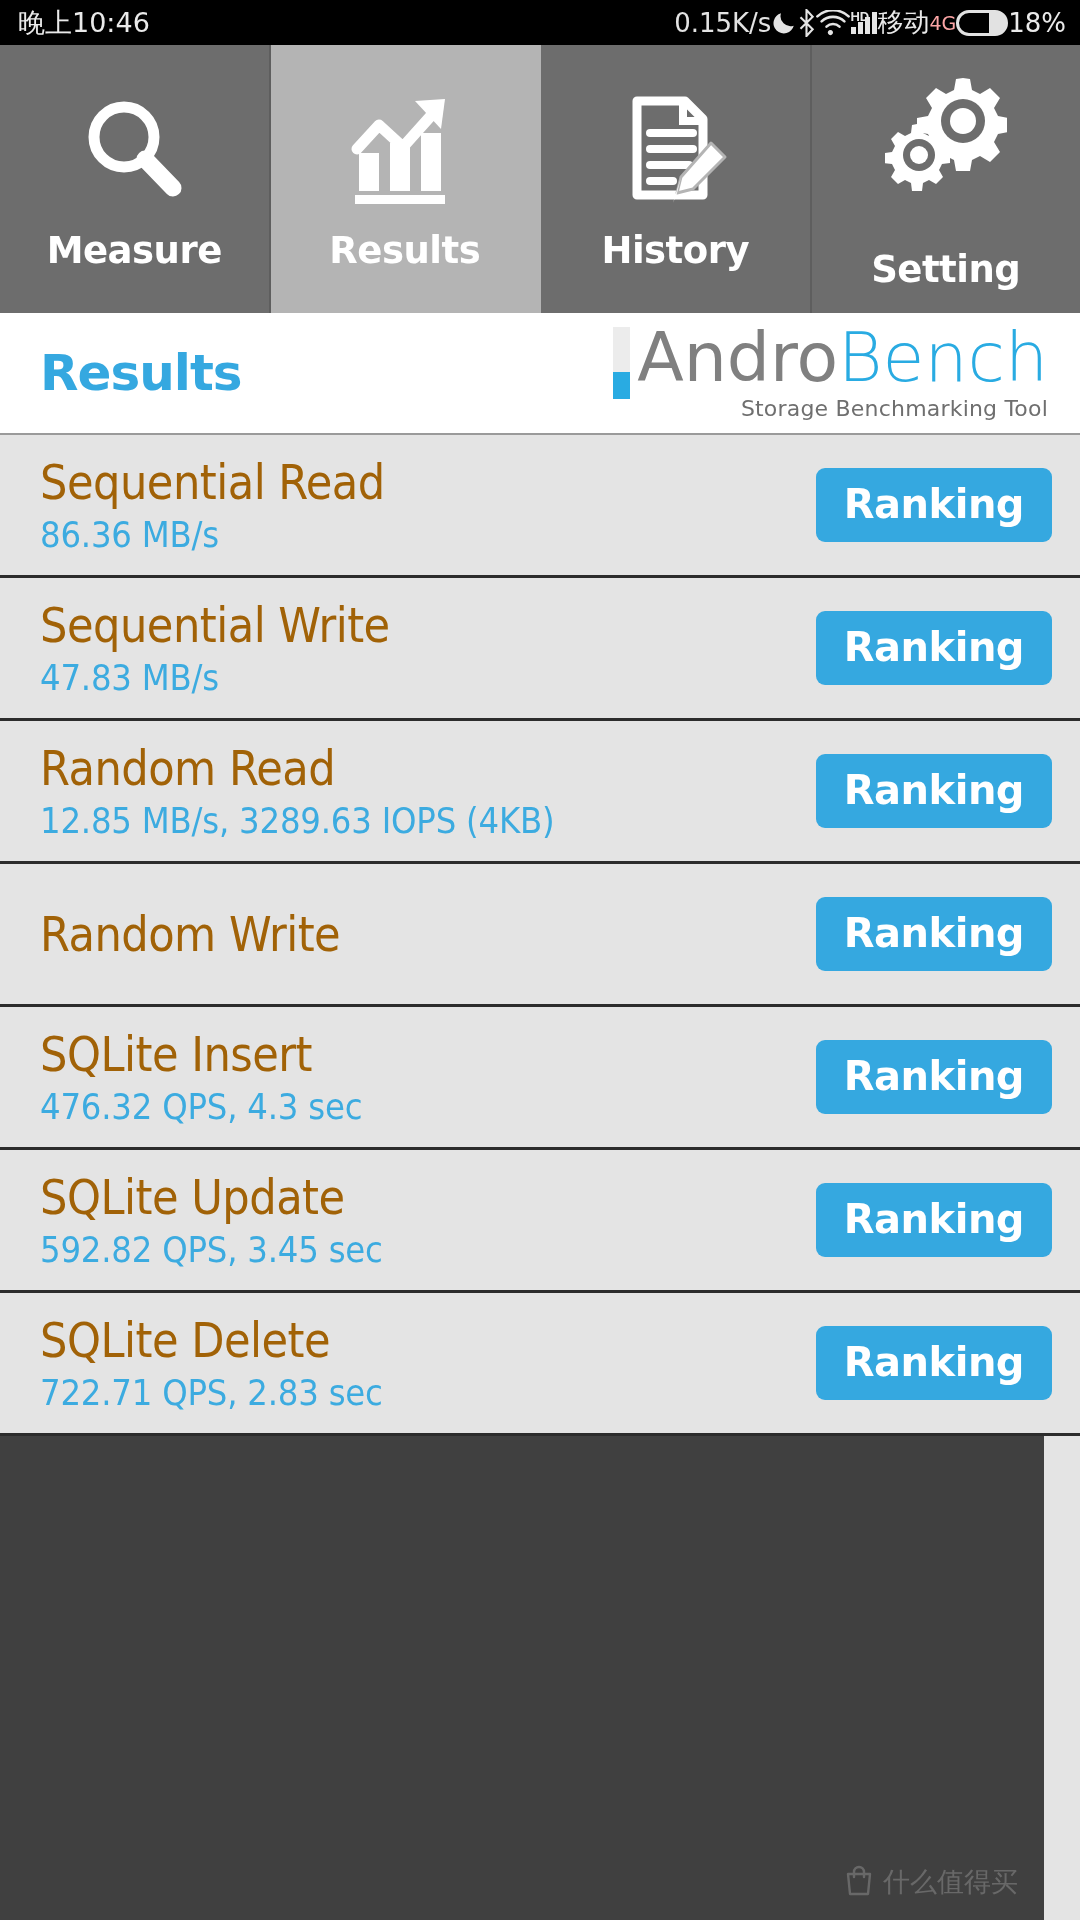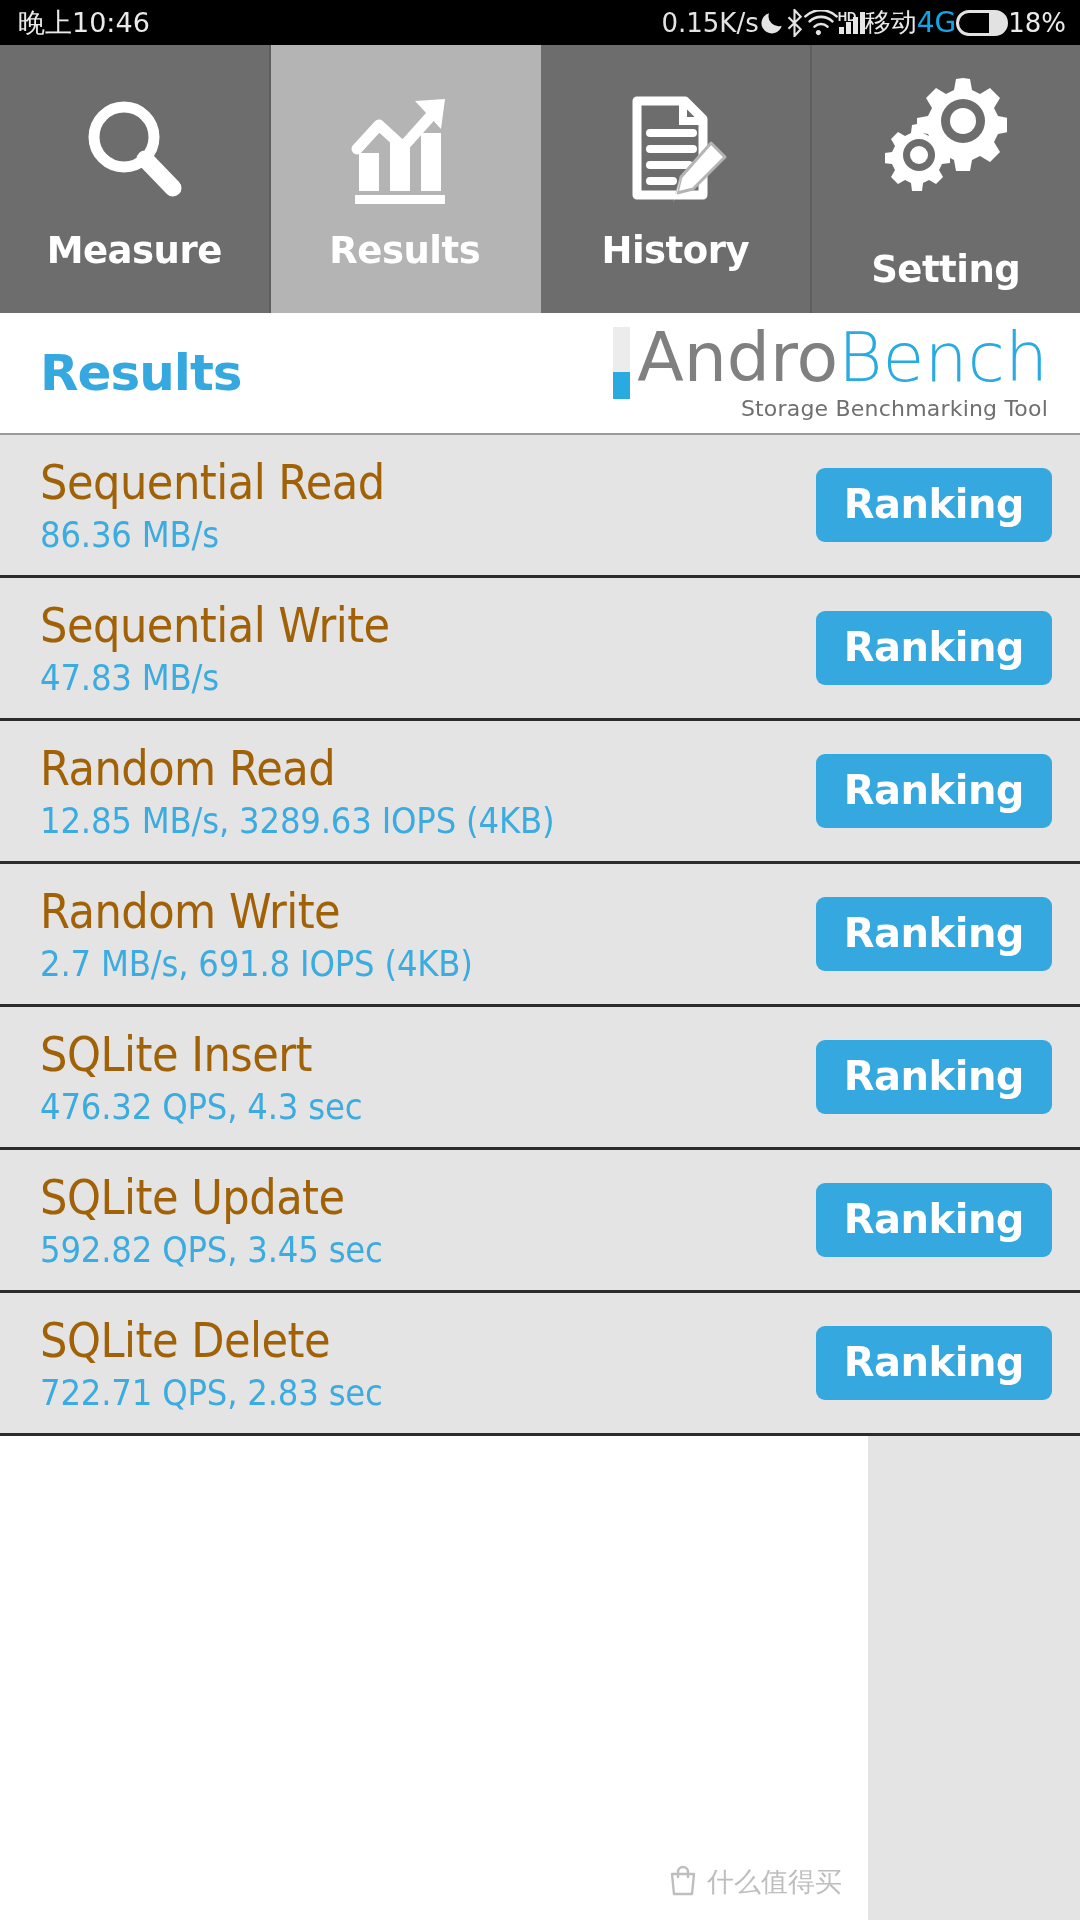--- a/index.html
+++ b/index.html
@@ -18,21 +18,21 @@
   .sb-time{
     font-size:27px; margin-left:18px; letter-spacing:0px;
     font-family:"DejaVu Sans", sans-serif; color:#eaeaea;
   }
   .sb-right{
     position:absolute; right:14px; top:0; height:45px;
     display:flex; align-items:center; 
   }
   .sb-net{ font-size:26px; color:#e3e3e3; font-family:"DejaVu Sans",sans-serif;}
   .sb-carrier{ font-size:26px; color:#e9e9e9; font-family:Liberation Sans, sans-serif;}
-  .sb-4g{ font-size:28px; color:#0ea5e9; font-family:"DejaVu Sans",sans-serif;}
+  .sb-4g{ font-size:19px; color:#fca5a5; font-family:"DejaVu Sans",sans-serif;}
   .sb-pct{ font-size:26px; color:#eaeaea; font-family:"DejaVu Sans",sans-serif;}
   .sb-ic{ display:flex; align-items:center; }
   .sb-hd{ position:relative; display:flex; align-items:flex-end; }
   .sb-hd .hdtxt{
     font-size:13px; font-weight:bold; color:#e6e6e6; position:absolute;
     top:-2px; left:0; line-height:1; font-family:"Liberation Sans",sans-serif;
   }
   .bars{ display:flex; align-items:flex-end; gap:2px; height:22px; margin-left:1px;}
   .bars i{ display:block; width:5px; background:#e6e6e6; }
   .bars i:nth-child(1){height:7px}
@@ -104,21 +104,21 @@
     font-stretch:condensed; letter-spacing:-0.2px;
   }
   .rank-btn{
     background:#35a8e0; color:#ffffff; border:none; border-radius:9px;
     font-size:40px; font-weight:bold; padding:16px 28px 18px;
     font-family:"DejaVu Sans", sans-serif; letter-spacing:-0.5px;
     min-width:152px; line-height:1;text-align:center;
   }
 
   
-  .filler{ width:868px; flex:1; background:#ffffff; position:relative; }
+  .filler{ width:1044px; flex:1; background:#404040; position:relative; }
   .watermark{
     position:absolute; right:26px; bottom:20px;
     display:flex; align-items:center; gap:9px; opacity:0.55;
   }
   .wm-txt{ font-size:27px; color:#8a8a8a; font-family:"DejaVu Sans", sans-serif; }
   .page{ display:flex; flex-direction:column; width:1080px; height:1920px; }
 </style>
 </head>
 <body>
 
@@ -263,21 +263,20 @@
       <div class="row-texts">
         <div class="row-title">Random Read</div>
         <div class="row-value">12.85 MB/s, 3289.63 IOPS (4KB)</div>
       </div>
       <button class="rank-btn">Ranking</button>
     </div>
 
     <div class="row">
       <div class="row-texts">
         <div class="row-title">Random Write</div>
-        <div class="row-value">2.7 MB/s, 691.8 IOPS (4KB)</div>
       </div>
       <button class="rank-btn">Ranking</button>
     </div>
 
     <div class="row">
       <div class="row-texts">
         <div class="row-title">SQLite Insert</div>
         <div class="row-value">476.32 QPS, 4.3 sec</div>
       </div>
       <button class="rank-btn">Ranking</button>

